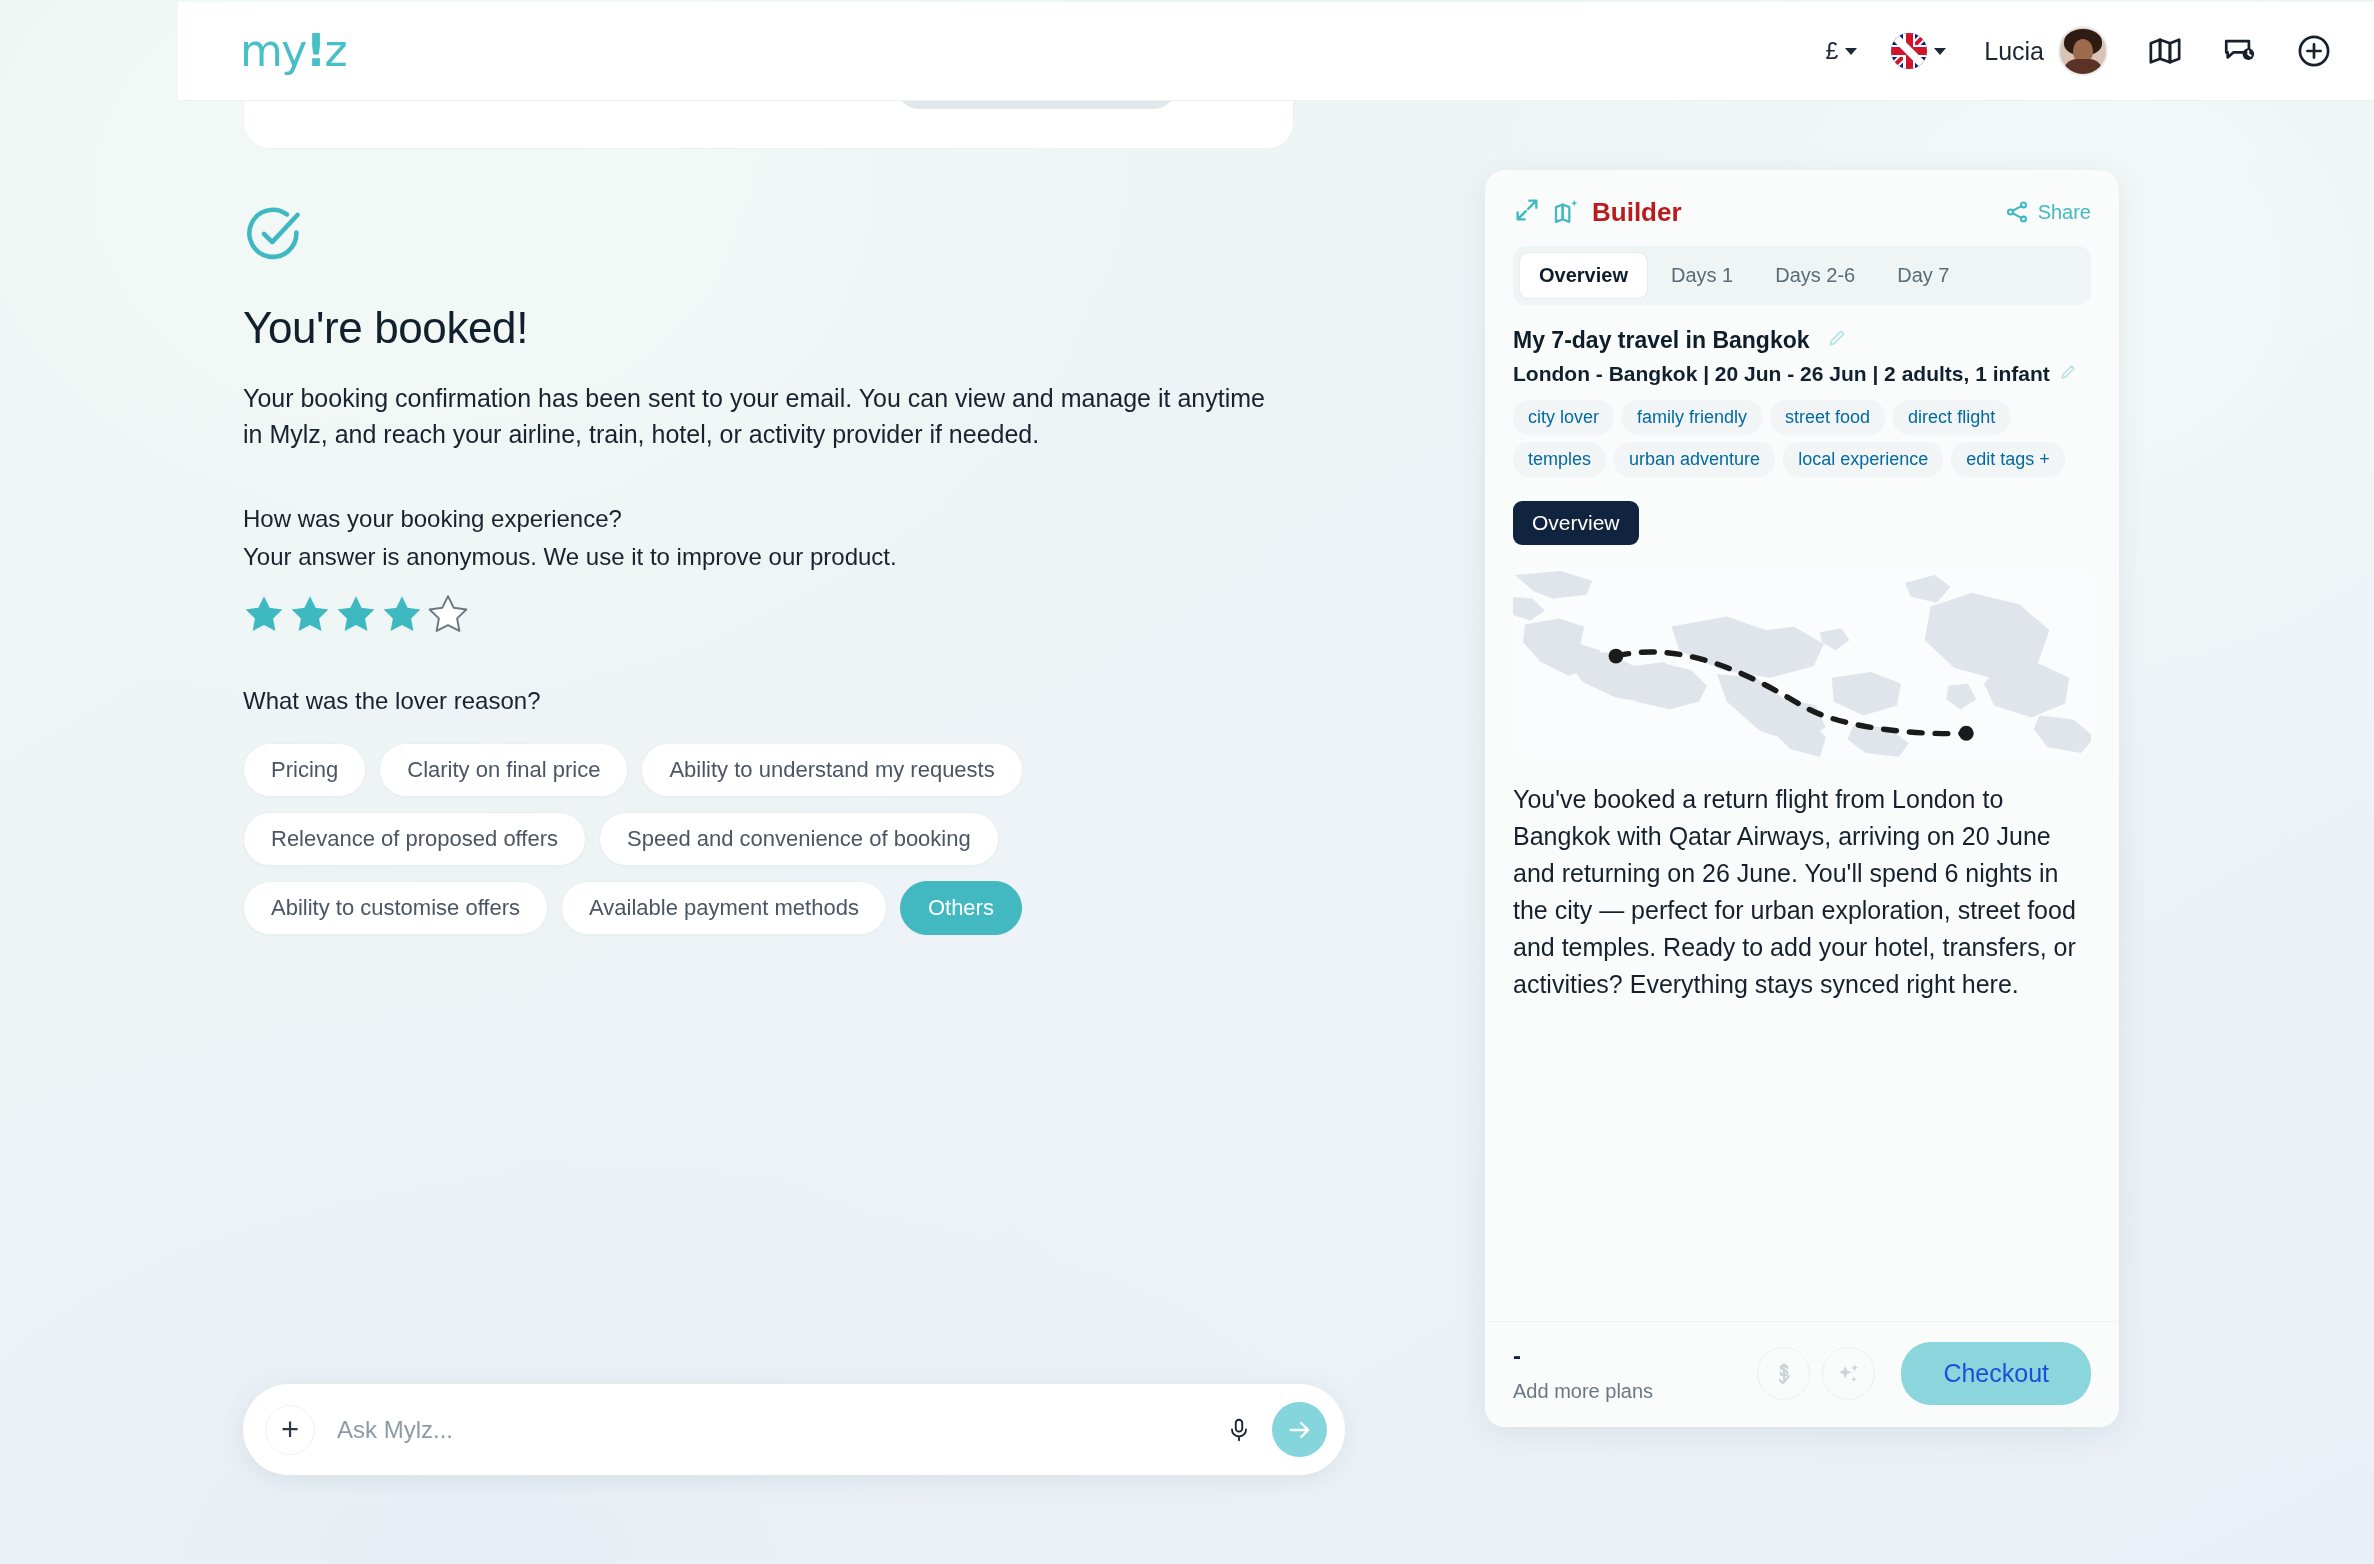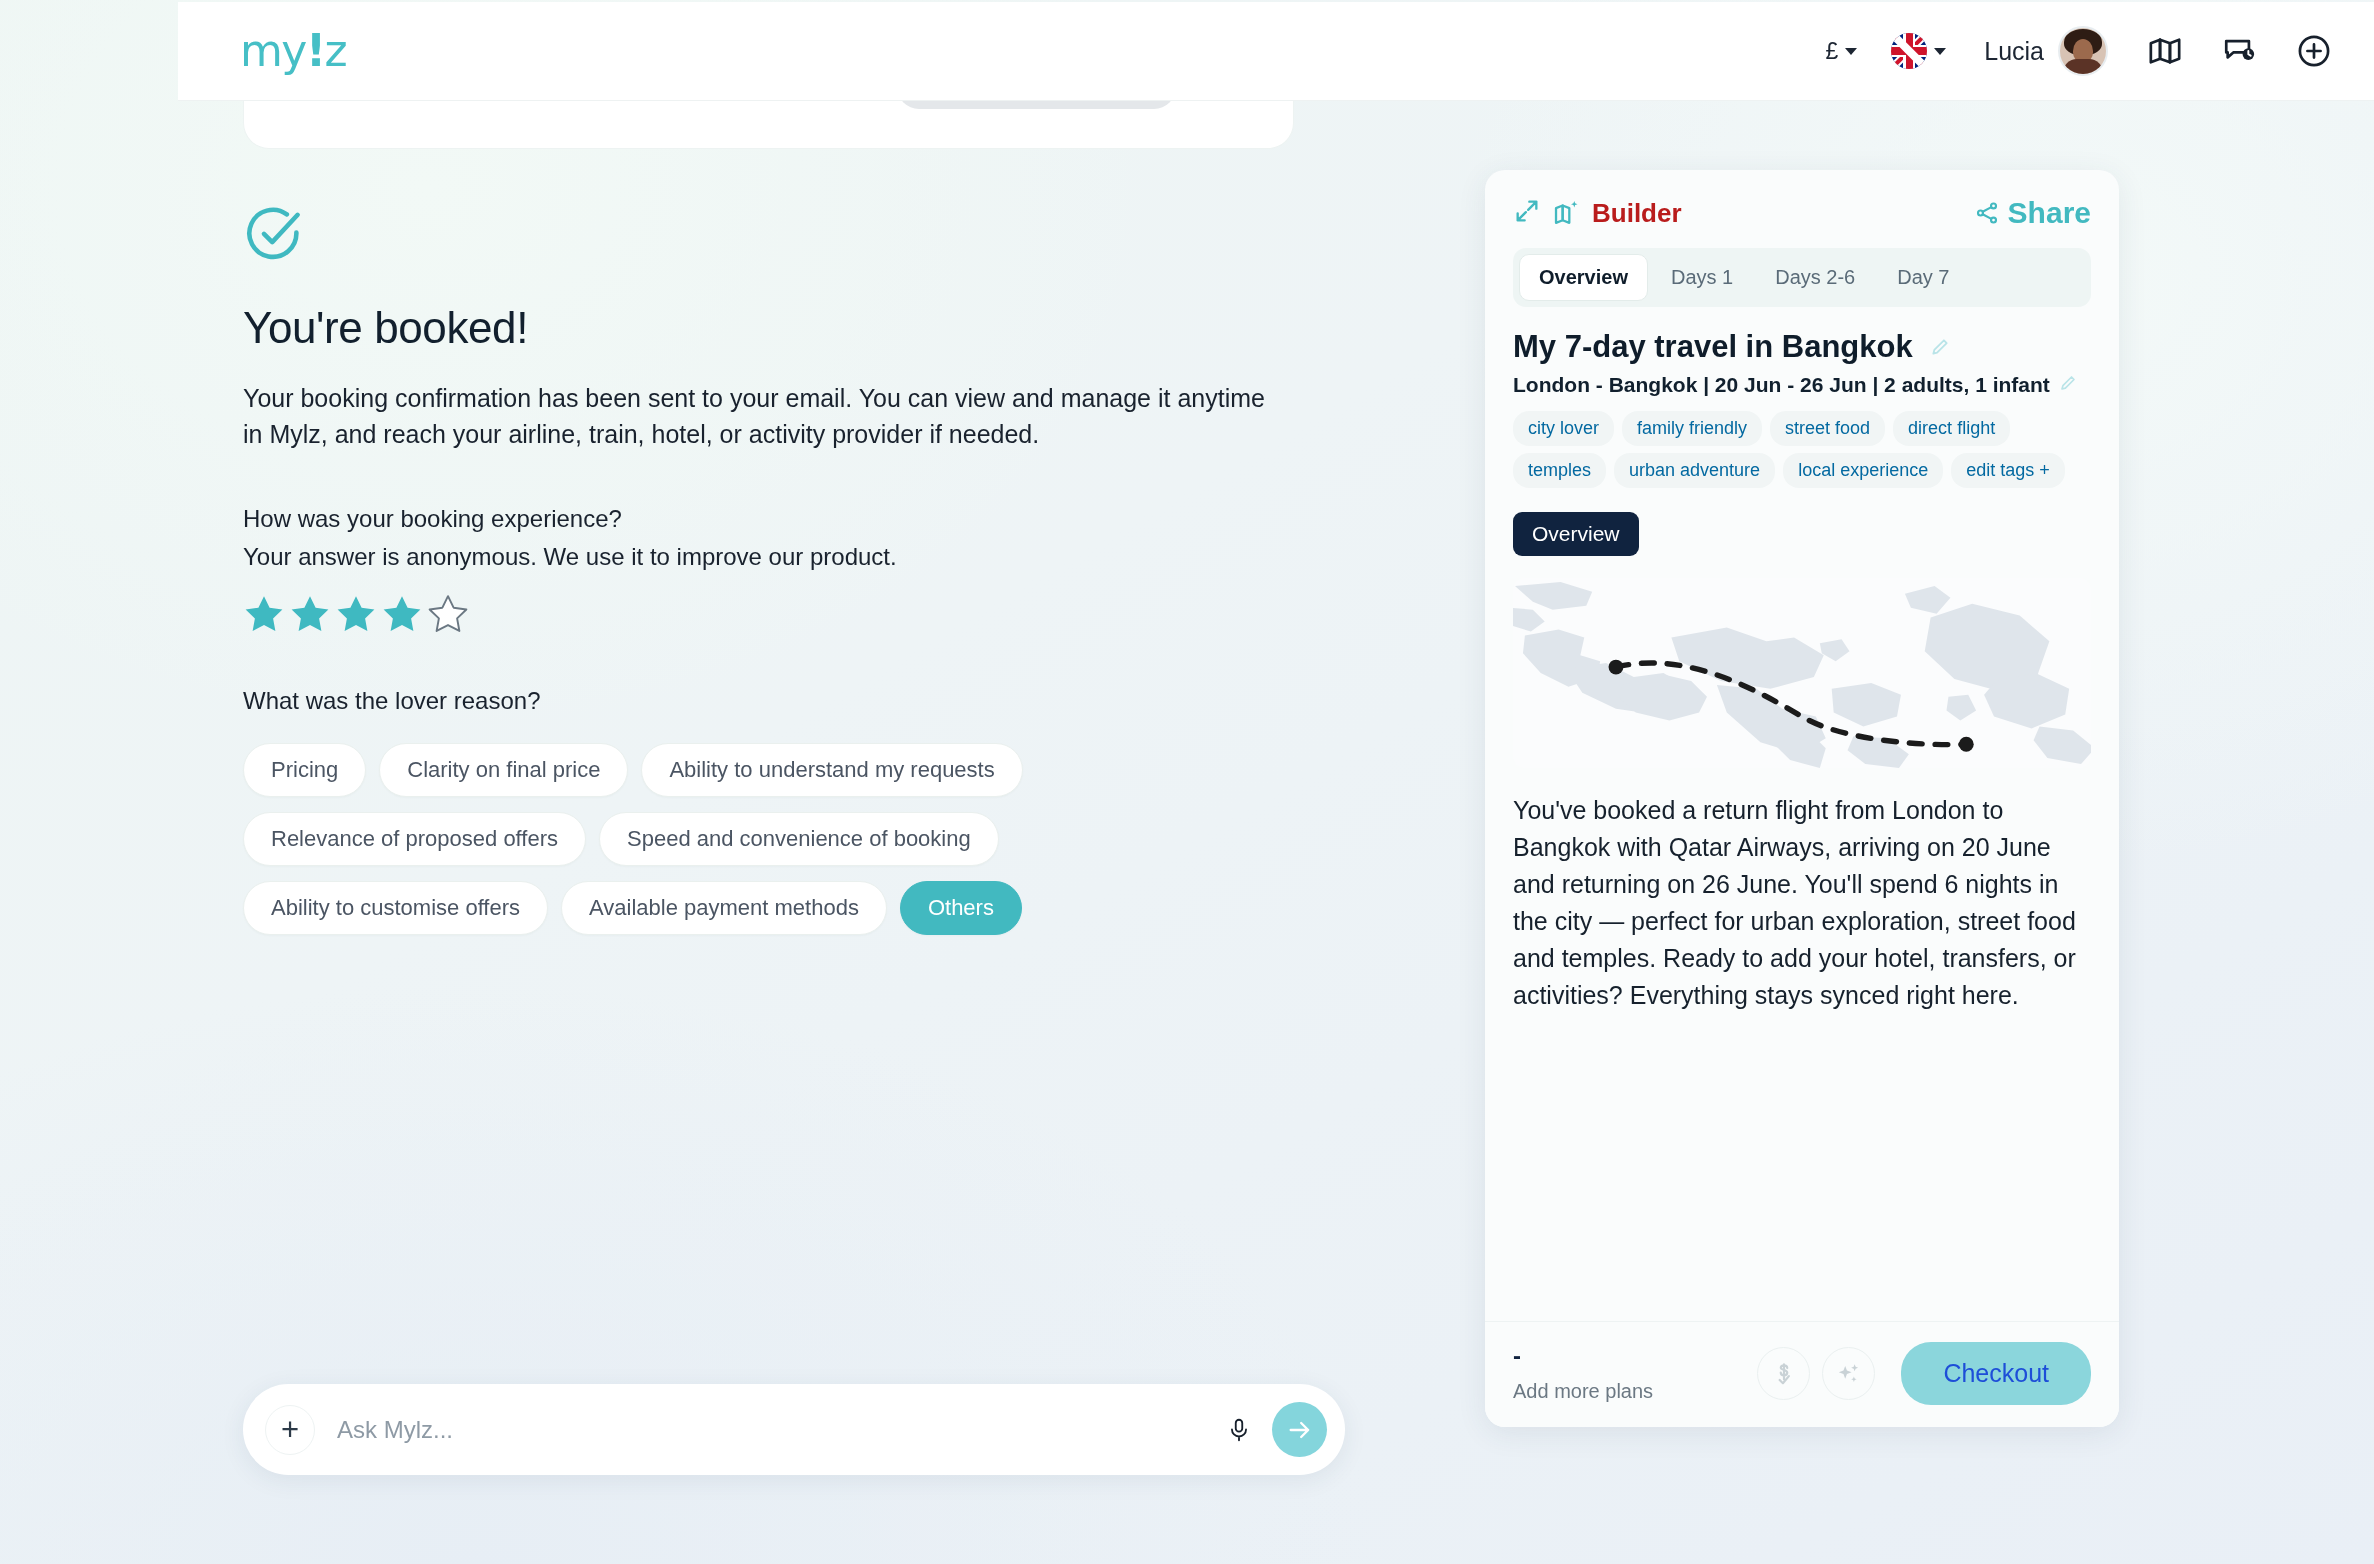--- a/index.html
+++ b/index.html
@@ -137,34 +137,34 @@
   .panel {
     position: absolute; left: 1485px; top: 170px; width: 634px; height: 1257px;
     background: #fafcfc; border-radius: 20px;
     box-shadow: 0 6px 30px rgba(40,70,90,0.09);
     display: flex; flex-direction: column; overflow: hidden;
   }
   .panel-head { padding: 26px 28px 0 28px; }
   .ph-row { display: flex; align-items: center; }
   .builder-lbl { font-size: 26px; font-weight: 700; color: #b91c1c; margin-left: 10px; }
   .share { margin-left: auto; display: flex; align-items: center; gap: 8px; cursor: pointer; }
-  .share-lbl { font-size: 30px; font-weight: 700; color: #42b9c0; }
+  .share-lbl { font-size: 20px; font-weight: 400; color: #42b9c0; }
   .tabs {
     margin-top: 18px; background: #eef5f4; border-radius: 13px;
     display: flex; align-items: center; padding: 6px; gap: 4px;
   }
   .tab {
     padding: 11px 19px; font-size: 20px; color: #5a6b78; border-radius: 10px;
     cursor: pointer; white-space: nowrap;
   }
   .tab.active { background: #ffffff; color: #0f1d2b; font-weight: 700; border: 1px solid #e3ecea; }
 
   .panel-body { flex: 1; overflow: hidden; padding: 0 28px; }
   .trip-title {
-    margin-top: 22px; font-size: 31px; font-weight: 700; color: #0f1d2b;
+    margin-top: 22px; font-size: 23px; font-weight: 700; color: #0f1d2b;
     display: flex; align-items: center; gap: 17px;
   }
   .trip-sub {
     margin-top: 8px; font-size: 21px; font-weight: 700; color: #11202e;
     display: flex; align-items: center; gap: 9px;
   }
   .tagrows { margin-top: 14px; display: flex; flex-direction: column; gap: 7px; }
   .tagrow { display: flex; gap: 8px; }
   .tag {
     background: #f1f5f5; border-radius: 16px; padding: 7px 15px;

